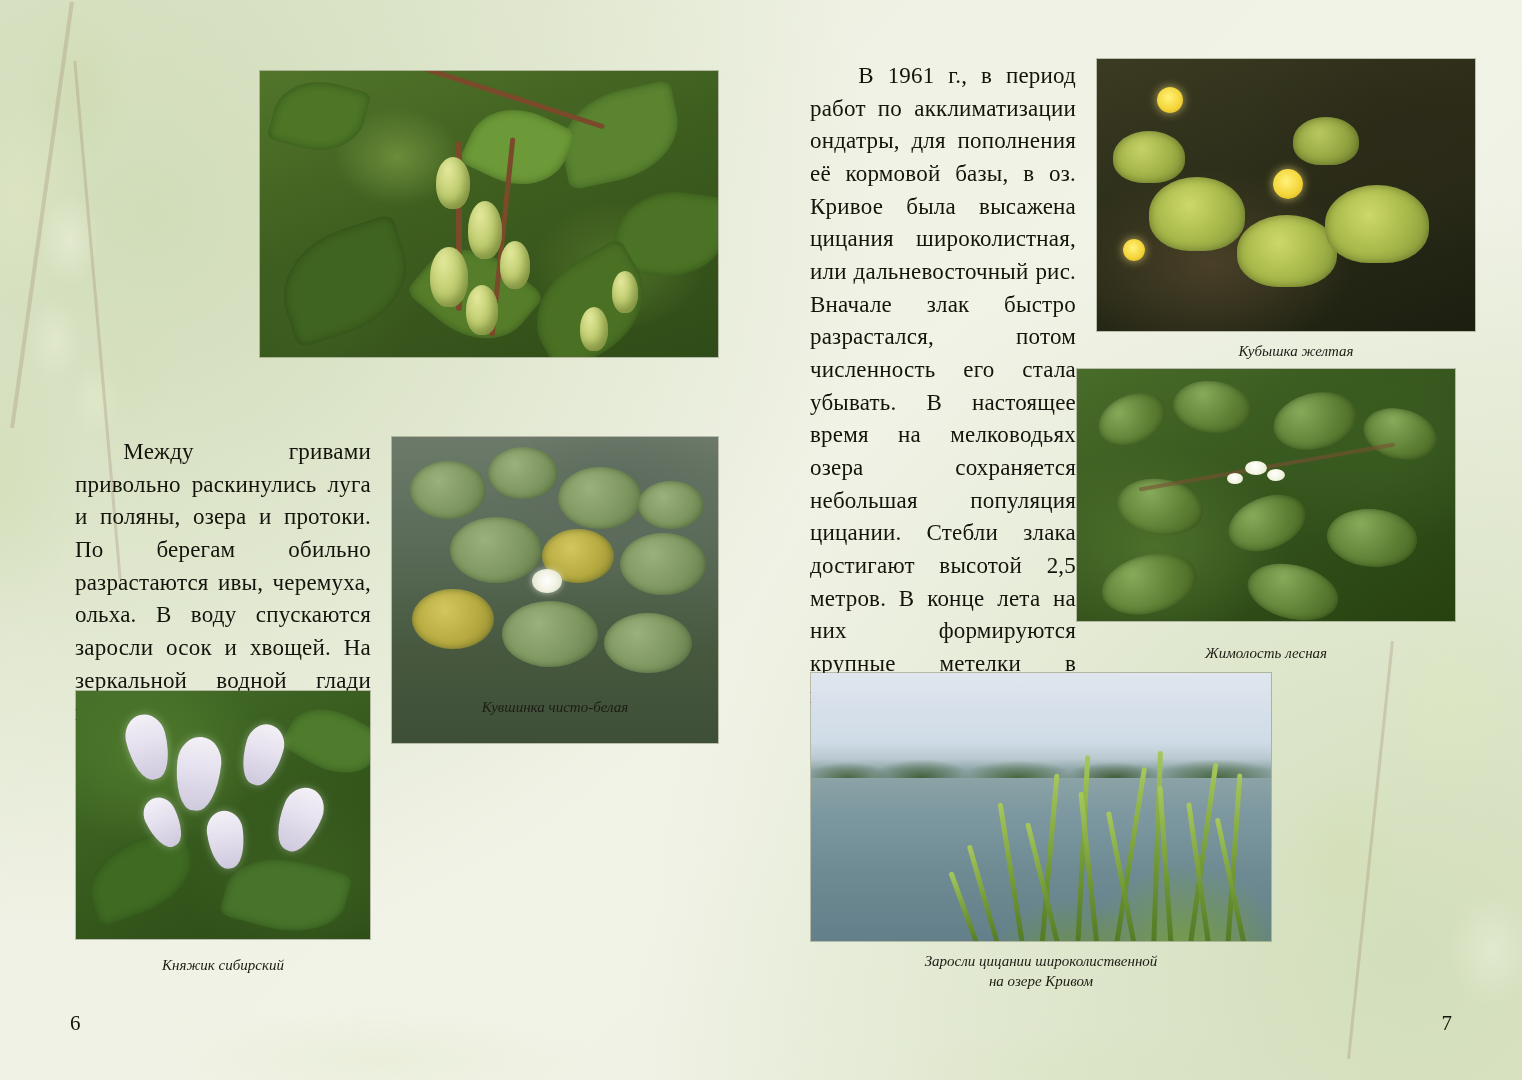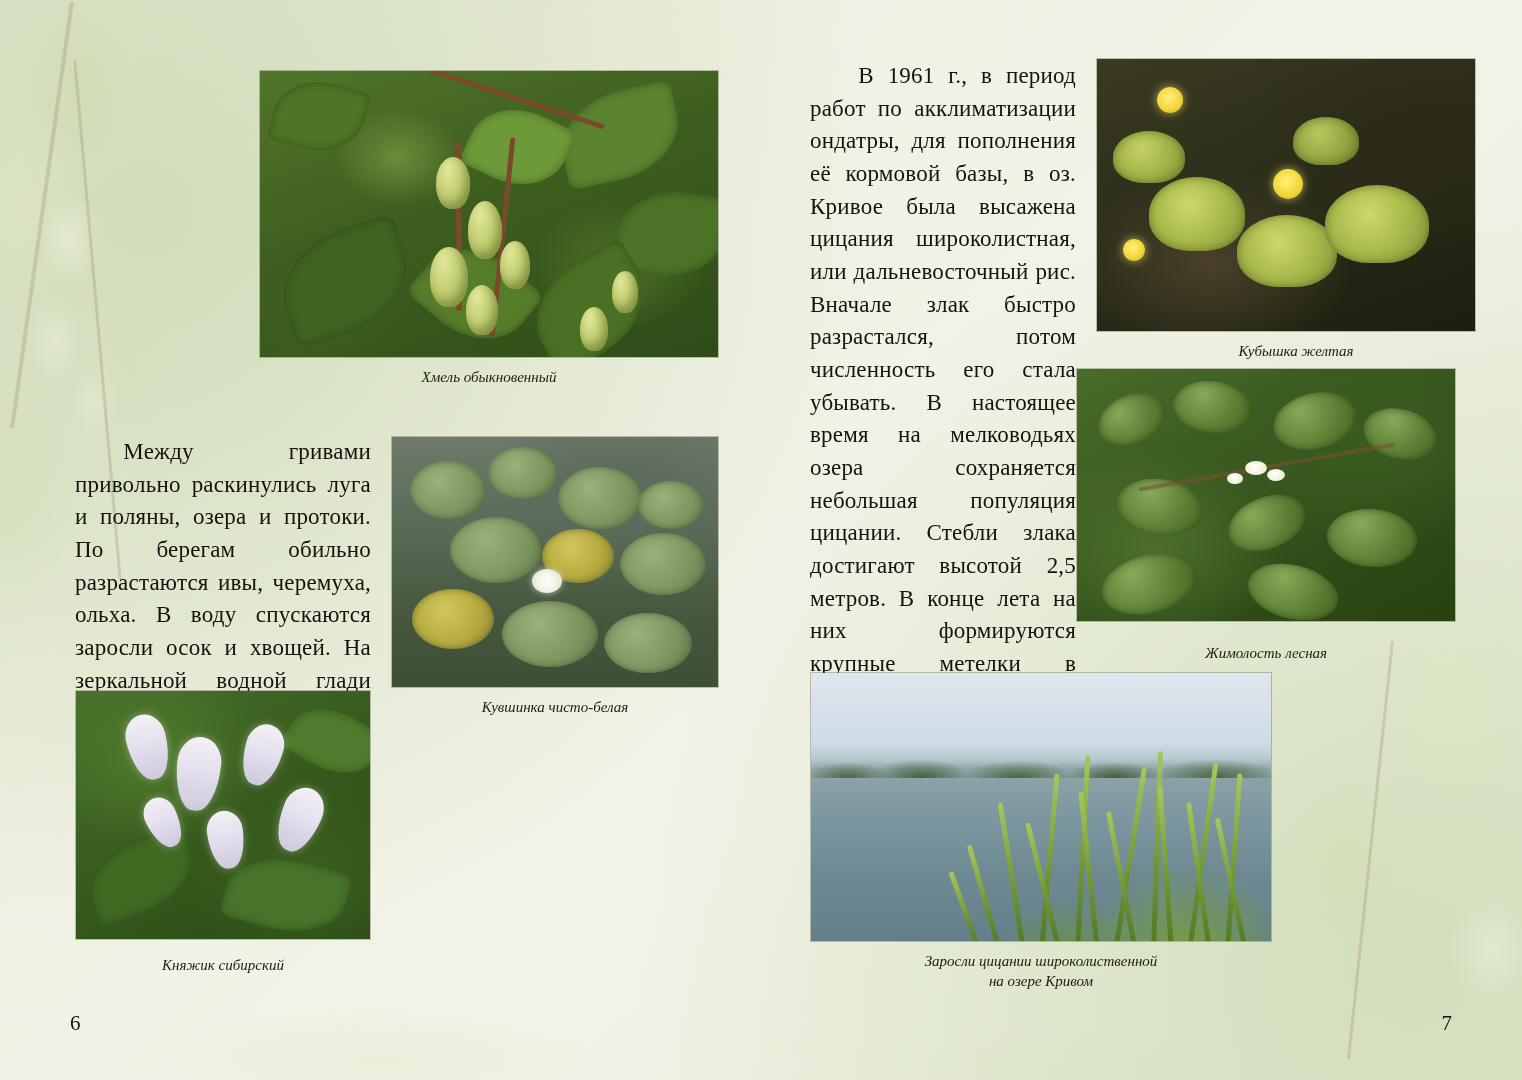--- a/index.html
+++ b/index.html
@@ -289,28 +289,27 @@
           <div class="twig" style="left:240px; top:66px; width:5px; height:200px; transform:rotate(6deg);"></div>
           <div class="cone" style="left:176px; top:86px;"></div>
           <div class="cone" style="left:208px; top:130px; height:58px;"></div>
           <div class="cone" style="left:170px; top:176px; width:38px; height:60px;"></div>
           <div class="cone" style="left:206px; top:214px; width:32px; height:50px;"></div>
           <div class="cone" style="left:240px; top:170px; width:30px; height:48px;"></div>
           <div class="cone" style="left:320px; top:236px; width:28px; height:44px;"></div>
           <div class="cone" style="left:352px; top:200px; width:26px; height:42px;"></div>
         </div>
       </div>
-      <div class="caption" style="top:298px;">Хмель обыкновенный</div>
     </div>
 
     <div class="para" style="left:75px; top:436px; width:296px;">
       <p>Между гривами привольно раскинулись луга и поляны, озера и протоки. По берегам обильно разрастаются ивы, черемуха, ольха. В воду спускаются заросли осок и хвощей. На зеркальной водной глади цицания широкие листья</p>
     </div>
 
-    <div class="fig" style="left:391px; top:436px; width:328px; height:252px;">
+    <div class="fig" style="left:391px; top:436px; width:328px; height:308px;">
       <div class="frame">
         <div class="art art-lily">
           <div class="pad" style="left:18px; top:24px; width:76px; height:58px;"></div>
           <div class="pad" style="left:96px; top:10px; width:70px; height:52px;"></div>
           <div class="pad" style="left:166px; top:30px; width:84px; height:62px;"></div>
           <div class="pad" style="left:58px; top:80px; width:92px; height:66px;"></div>
           <div class="pad y" style="left:150px; top:92px; width:72px; height:54px;"></div>
           <div class="pad" style="left:228px; top:96px; width:86px; height:62px;"></div>
           <div class="pad y" style="left:20px; top:152px; width:82px; height:60px;"></div>
           <div class="pad" style="left:110px; top:164px; width:96px; height:66px;"></div>

